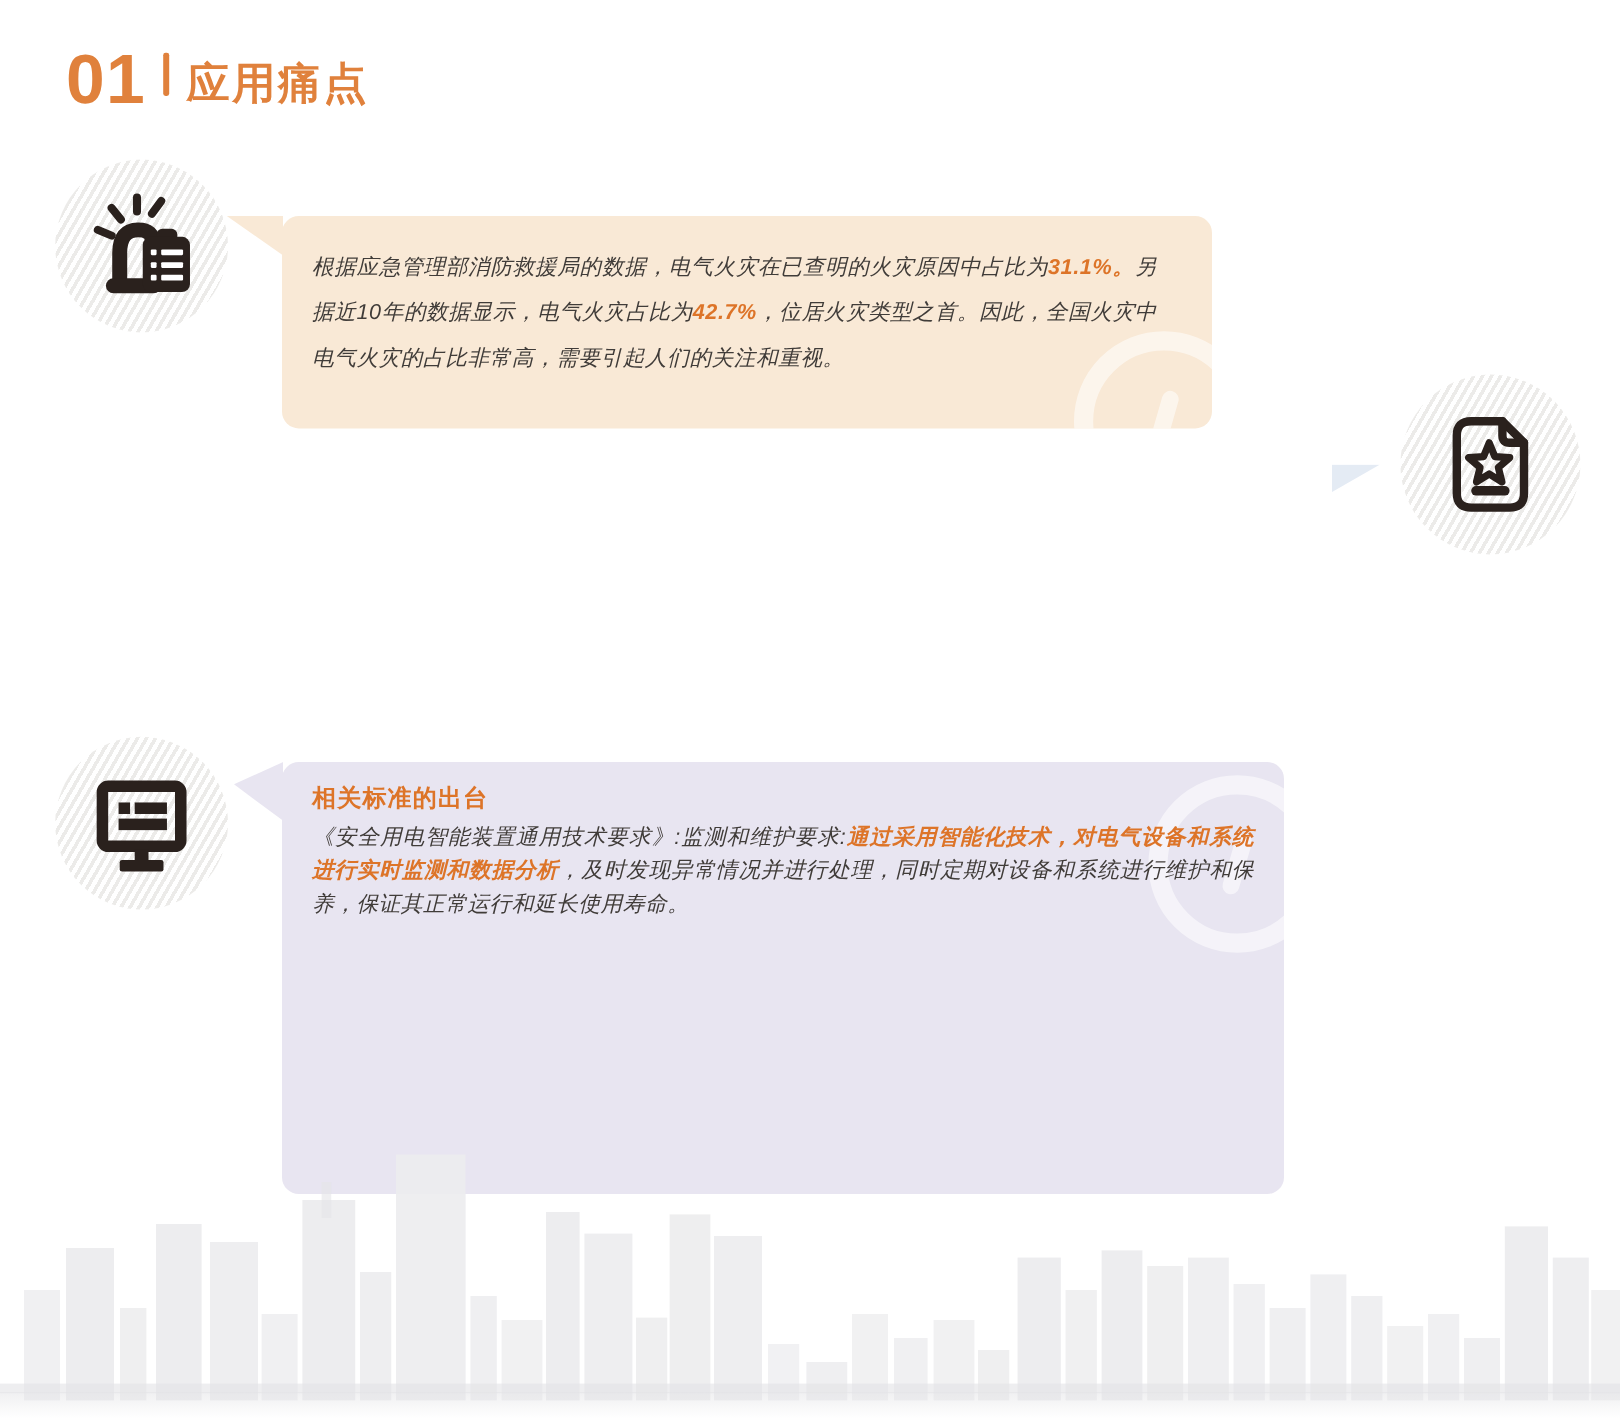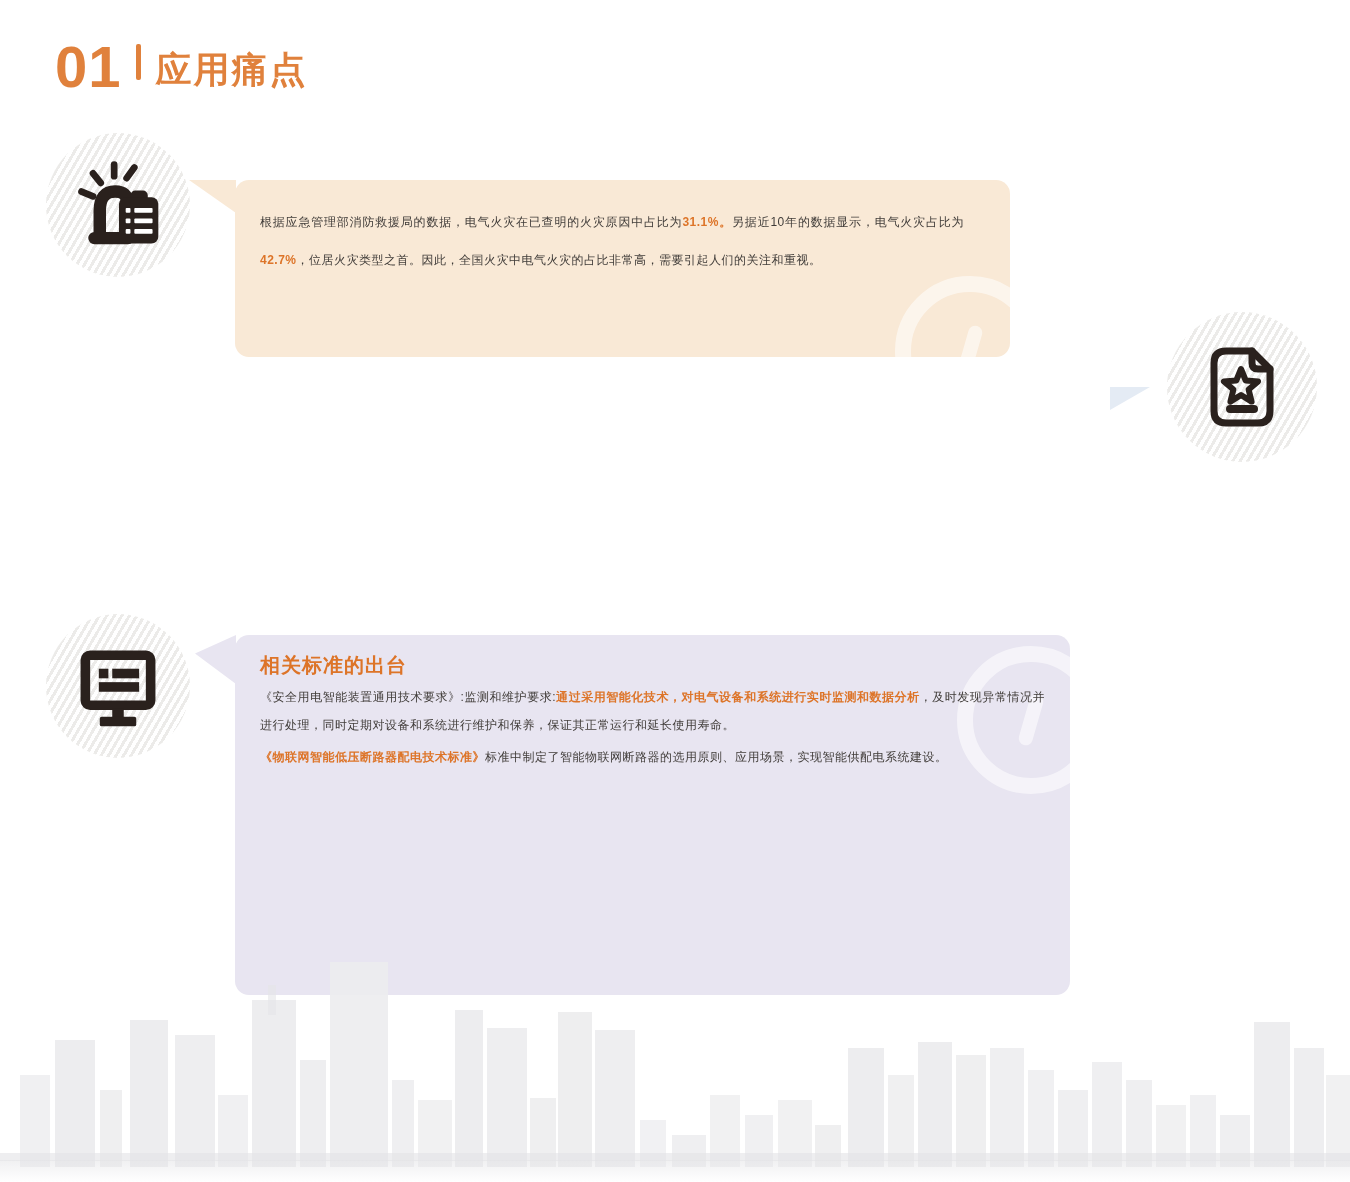--- a/index.html
+++ b/index.html
@@ -21,22 +21,22 @@
   .ic3{left:46px;top:614px;width:144px;height:144px;}
   .icircle svg{display:block;}
 
   
   .card{position:absolute;border-radius:14px;overflow:hidden;box-sizing:border-box;}
   .card1{left:235px;top:180px;width:775px;height:177px;background:#F9E9D6;padding:17px 46px 0 25px;}
   .card2{left:365px;top:387px;width:747px;height:203px;background:#E4EBF4;padding:24px 26px 0 25px;}
   .card3{left:235px;top:635px;width:835px;height:360px;background:#E8E5F1;padding:17px 25px 0 25px;}
 
   .card h3{margin:0;font-size:20px;font-weight:bold;color:#DD7428;letter-spacing:1px;position:relative;z-index:2;}
-  .card p{margin:6px 0 0 0;font-size:12px;line-height:38px;color:#403C39;text-align:justify;
-          letter-spacing:0.5px;position:relative;z-index:2;}
+  .card p{margin:6px 0 0 0;font-size:18px;line-height:38px;color:#403C39;text-align:justify;
+          letter-spacing:0.5px;position:relative;z-index:2;font-style:italic;}
   .card3 p{line-height:28px;margin-top:4px;}
   .card p .em{color:#DD7428;font-weight:bold;}
 
   
   .ptr{position:absolute;}
   .ptr1{left:189px;top:180px;width:47px;height:33px;background:#F9E9D6;
         clip-path:polygon(0 0,100% 0,100% 100%);}
   .ptr2{left:1110px;top:387px;width:40px;height:23px;background:#E4EBF4;
         clip-path:polygon(0 0,100% 0,0 100%);}
   .ptr3{left:195px;top:635px;width:41px;height:49px;background:#E8E5F1;
@@ -122,21 +122,20 @@
     <p><span>根据应急管理部消防救援局的数据，电气火灾在已查明的火灾原因中占比为</span><span class="em">31.1%。</span><span>另据近10年的数据显示，电气火灾占比为</span><span class="em">42.7%</span><span>，位居火灾类型之首。因此，全国火灾中电气火灾的占比非常高，需要引起人们的关注和重视。</span></p>
   </div>
 
 
   <div class="card card3">
     <div class="wm wm3">
         <div class="slash"></div>
       </div>
     <h3>相关标准的出台</h3>
     <p><span>《安全用电智能装置通用技术要求》:监测和维护要求:</span><span class="em">通过采用智能化技术，对电气设备和系统进行实时监测和数据分析</span><span>，及时发现异常情况并进行处理，同时定期对设备和系统进行维护和保养，保证其正常运行和延长使用寿命。</span></p>
-    <p><span class="em">《物联网智能低压断路器配电技术标准》</span><span>标准中制定了智能物联网断路器的选用原则、应用场景，实现智能供配电系统建设。</span></p>
   </div>
 
   <svg class="skyline" viewBox="0 0 1350 225">
     <defs>
       <linearGradient id="fadeRef" x1="0" y1="0" x2="0" y2="1">
         <stop offset="0" stop-color="#E3E3E6" stop-opacity="0.55"></stop>
         <stop offset="1" stop-color="#E3E3E6" stop-opacity="0"></stop>
       </linearGradient>
     </defs>
     <g>

